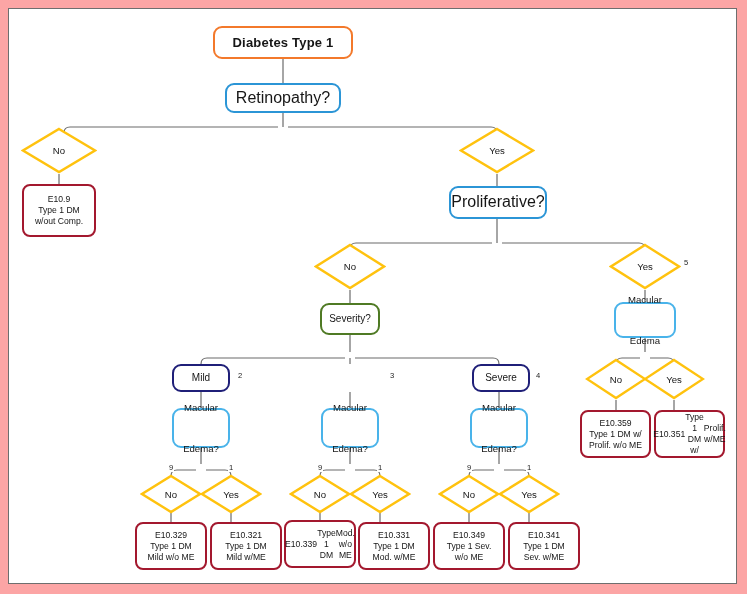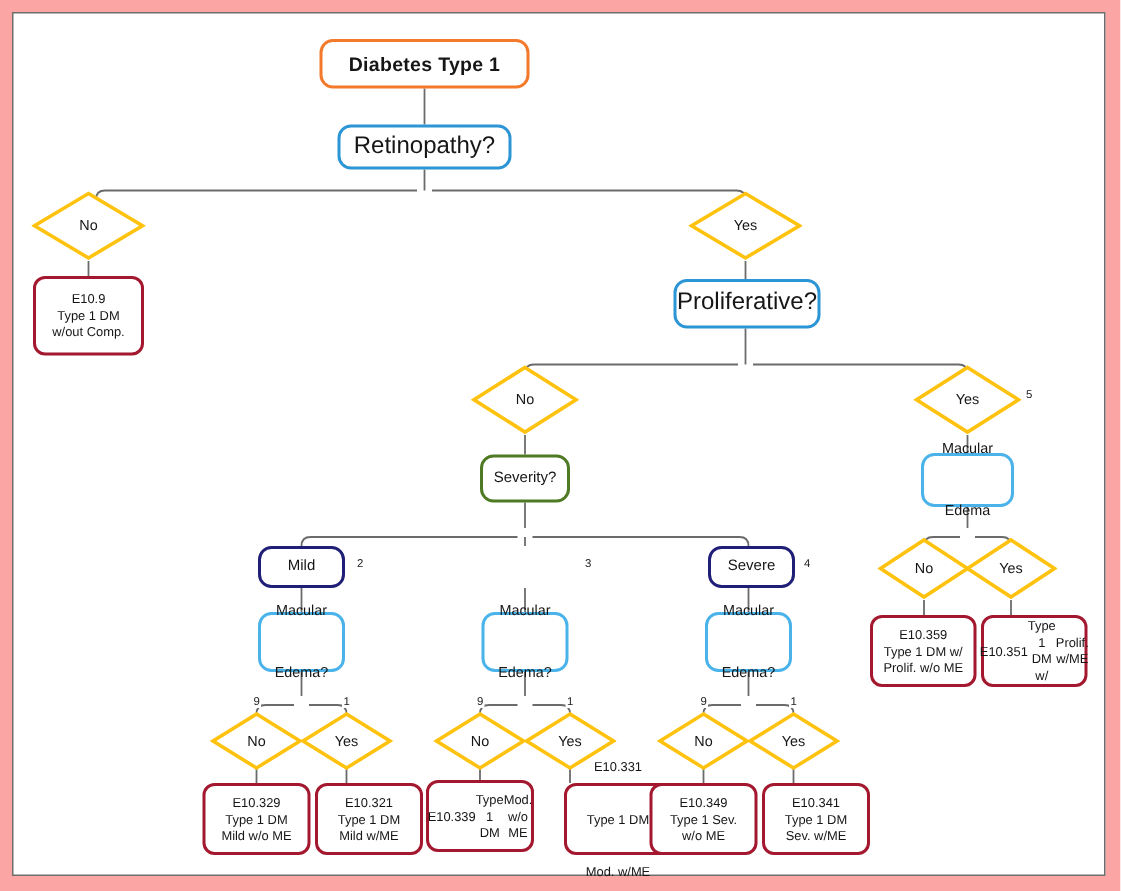--- a/index.html
+++ b/index.html
@@ -334,21 +334,21 @@
   <div class="node code" style="left:210px; top:522px; width:72px; height:48px; flex-direction:column;">
     <span class="code-id">E10.321</span>
     <span class="code-desc">Type 1 DM</span>
     <span class="code-desc">Mild w/ME</span>
   </div>
   <div class="node code" style="left:284px; top:520px; width:72px; height:48px; ">
     <span class="code-id">E10.339</span>
     <span class="code-desc">Type 1 DM</span>
     <span class="code-desc">Mod. w/o ME</span>
   </div>
-  <div class="node code" style="left:376px; top:522px; width:72px; height:48px; flex-direction:column;gap:24px;">
+  <div class="node code" style="left:358px; top:522px; width:72px; height:48px; flex-direction:column;">
     <span class="code-id">E10.331</span>
     <span class="code-desc">Type 1 DM</span>
     <span class="code-desc">Mod. w/ME</span>
   </div>
   <div class="node code" style="left:433px; top:522px; width:72px; height:48px; flex-direction:column;">
     <span class="code-id">E10.349</span>
     <span class="code-desc">Type 1 Sev.</span>
     <span class="code-desc">w/o ME</span>
   </div>
   <div class="node code" style="left:508px; top:522px; width:72px; height:48px; flex-direction:column;">

